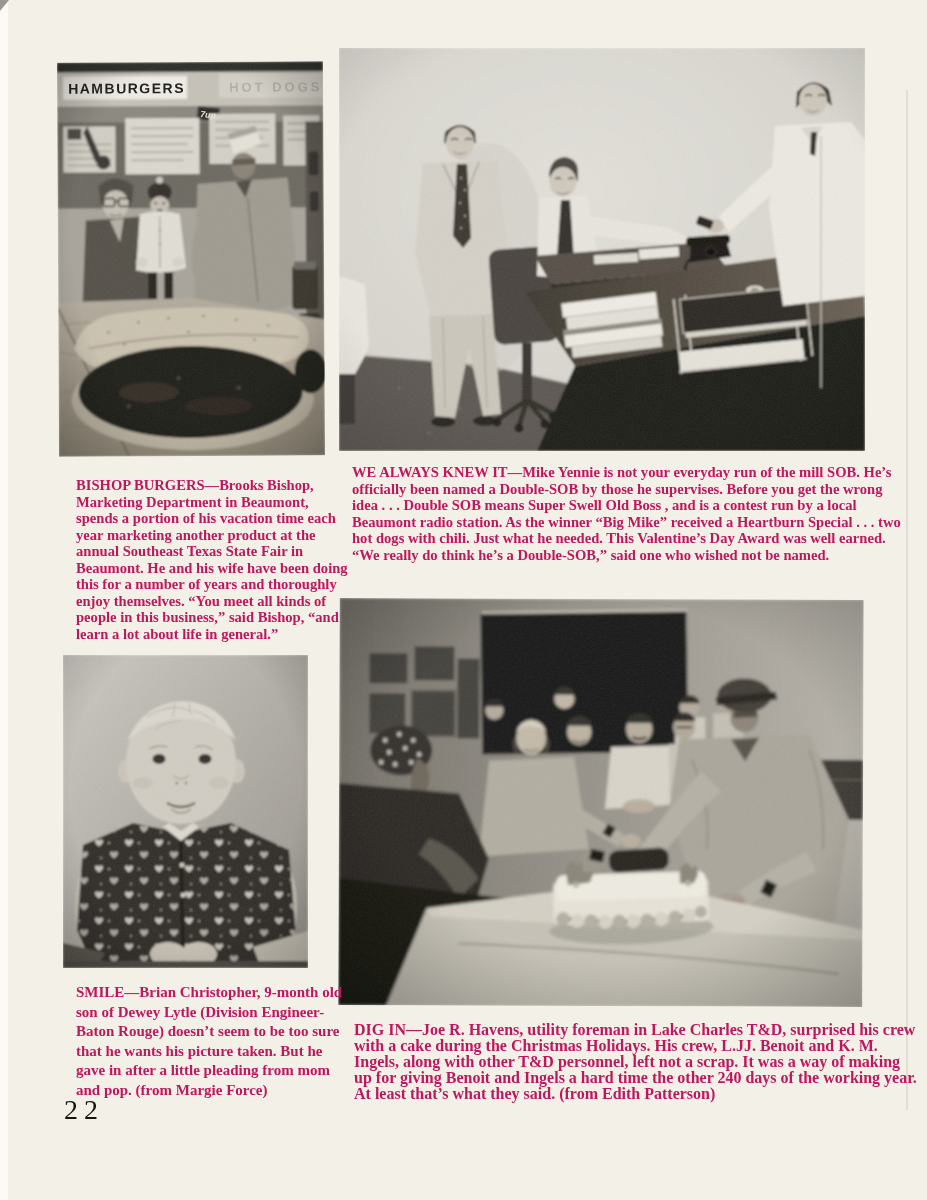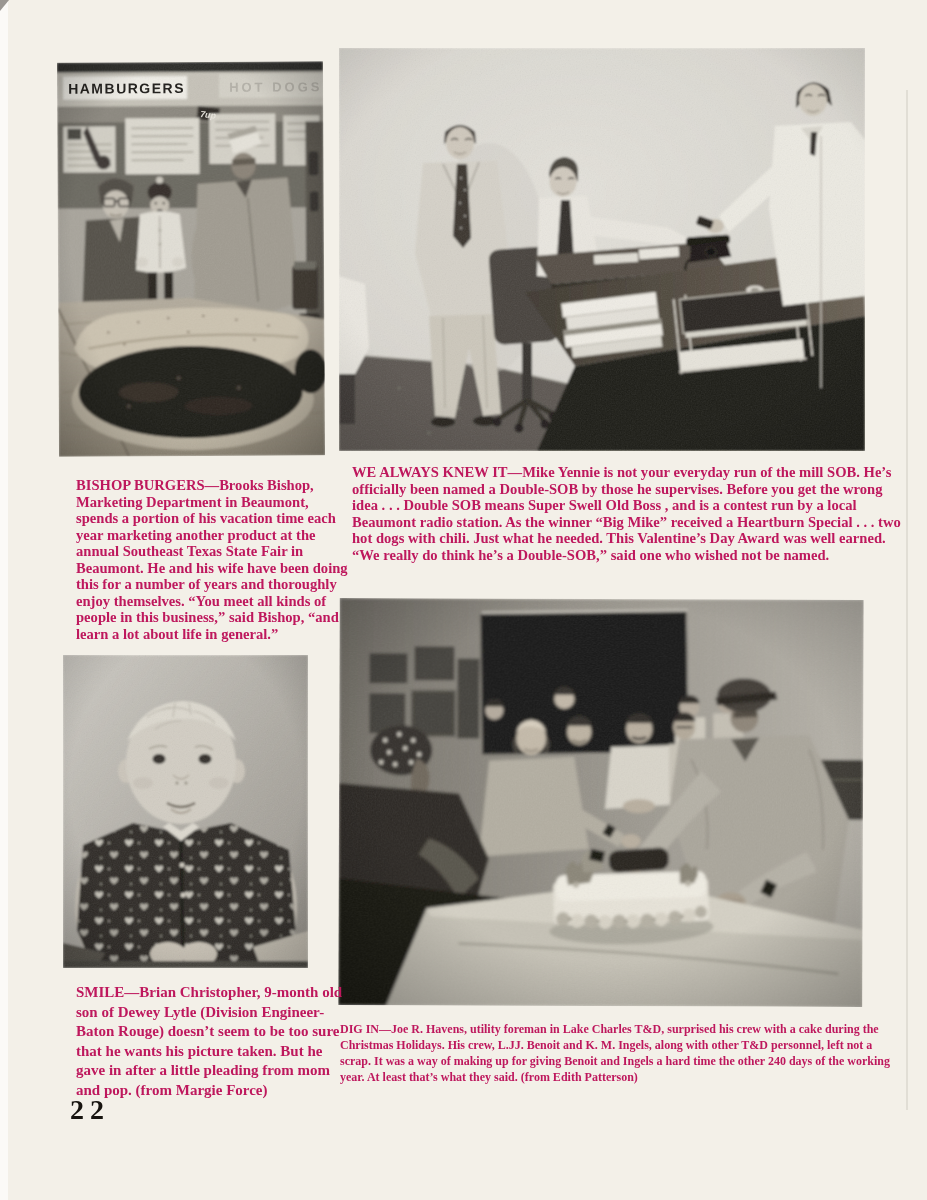--- a/index.html
+++ b/index.html
@@ -14,23 +14,23 @@
   .photo{position:absolute;}
   .photo svg{display:block;}
   .p1{left:58px;top:62px;transform:rotate(-0.3deg);}
   .p2{left:339px;top:48px;}
   .p3{left:63px;top:655px;}
   .p4{left:339px;top:599px;transform:rotate(0.2deg);}
   .caption{position:absolute;color:#be185d;font-weight:bold;margin:13px;}
   .cap1{left:63px;top:464px;width:278px;font-size:14.6px;line-height:16.5px;}
   .cap2{left:339px;top:451px;width:560px;font-size:14.6px;line-height:16.6px;}
   .cap3{left:63px;top:970px;width:274px;font-size:15px;line-height:19.6px;}
-  .cap4{left:327px;top:1009px;width:566px;font-size:12px;line-height:15.9px;}
-  .page-number{position:absolute;left:64px;top:1094px;font-size:28px;font-weight:bold;
-               letter-spacing:6px;color:#17140f;margin-left:6px;}
+  .cap4{left:341px;top:1009px;width:566px;font-size:16px;line-height:15.9px;}
+  .page-number{position:absolute;left:64px;top:1094px;font-size:28px;font-weight:normal;
+               letter-spacing:6px;color:#17140f;}
 </style>
 </head>
 <body>
 
 <div class="page">
   <div class="left-strip"></div>
   <div class="speck"></div>
   <div class="streak"></div>
 
   <figure class="photo p1">

